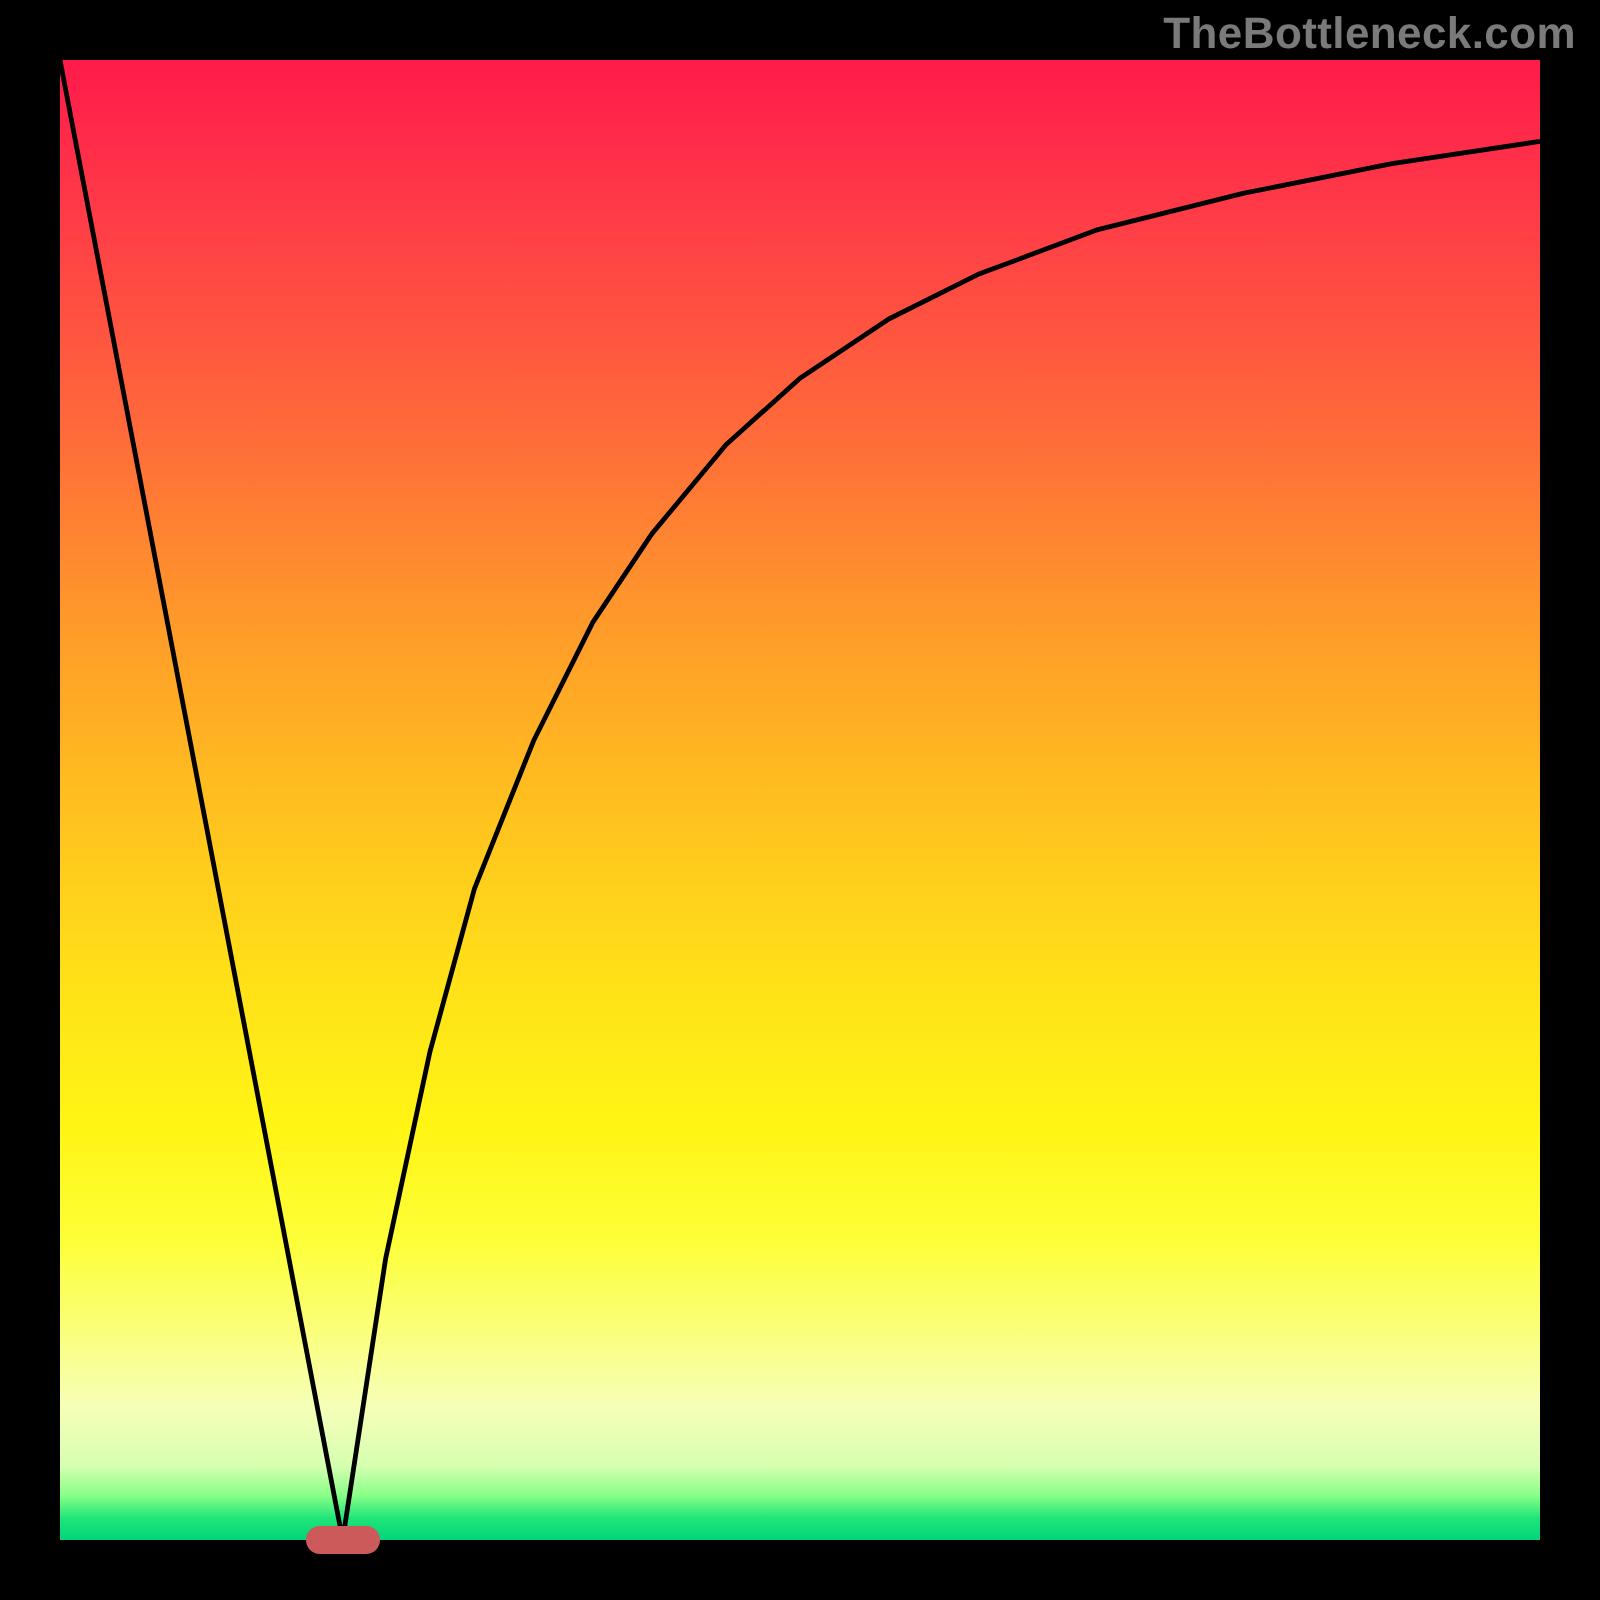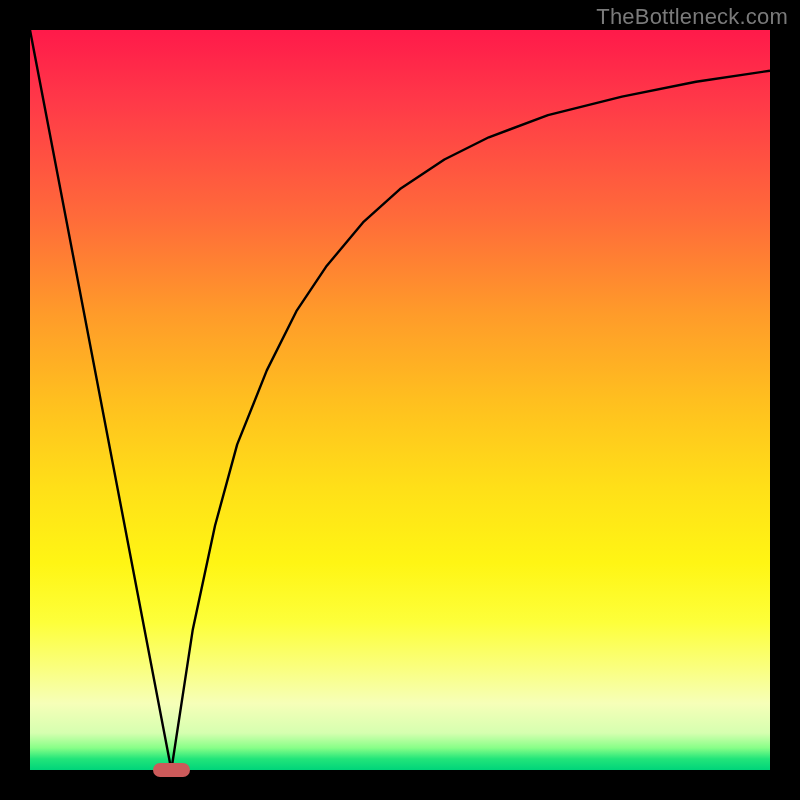--- a/index.html
+++ b/index.html
@@ -52,21 +52,21 @@
     position: absolute;
     background: #cc5a5a;
     border-radius: 10px;
   }
   .watermark {
     position: absolute;
     top: 4px;
     right: 12px;
     color: #7a7a7a;
     font-size: 22px;
-    font-weight: 400;
+    font-weight: 700;
     letter-spacing: 0.2px;
     user-select: none;
   }
 </style>
 </head>
 <body>
 
 <div class="frame">
 
   <div class="plot-area">

